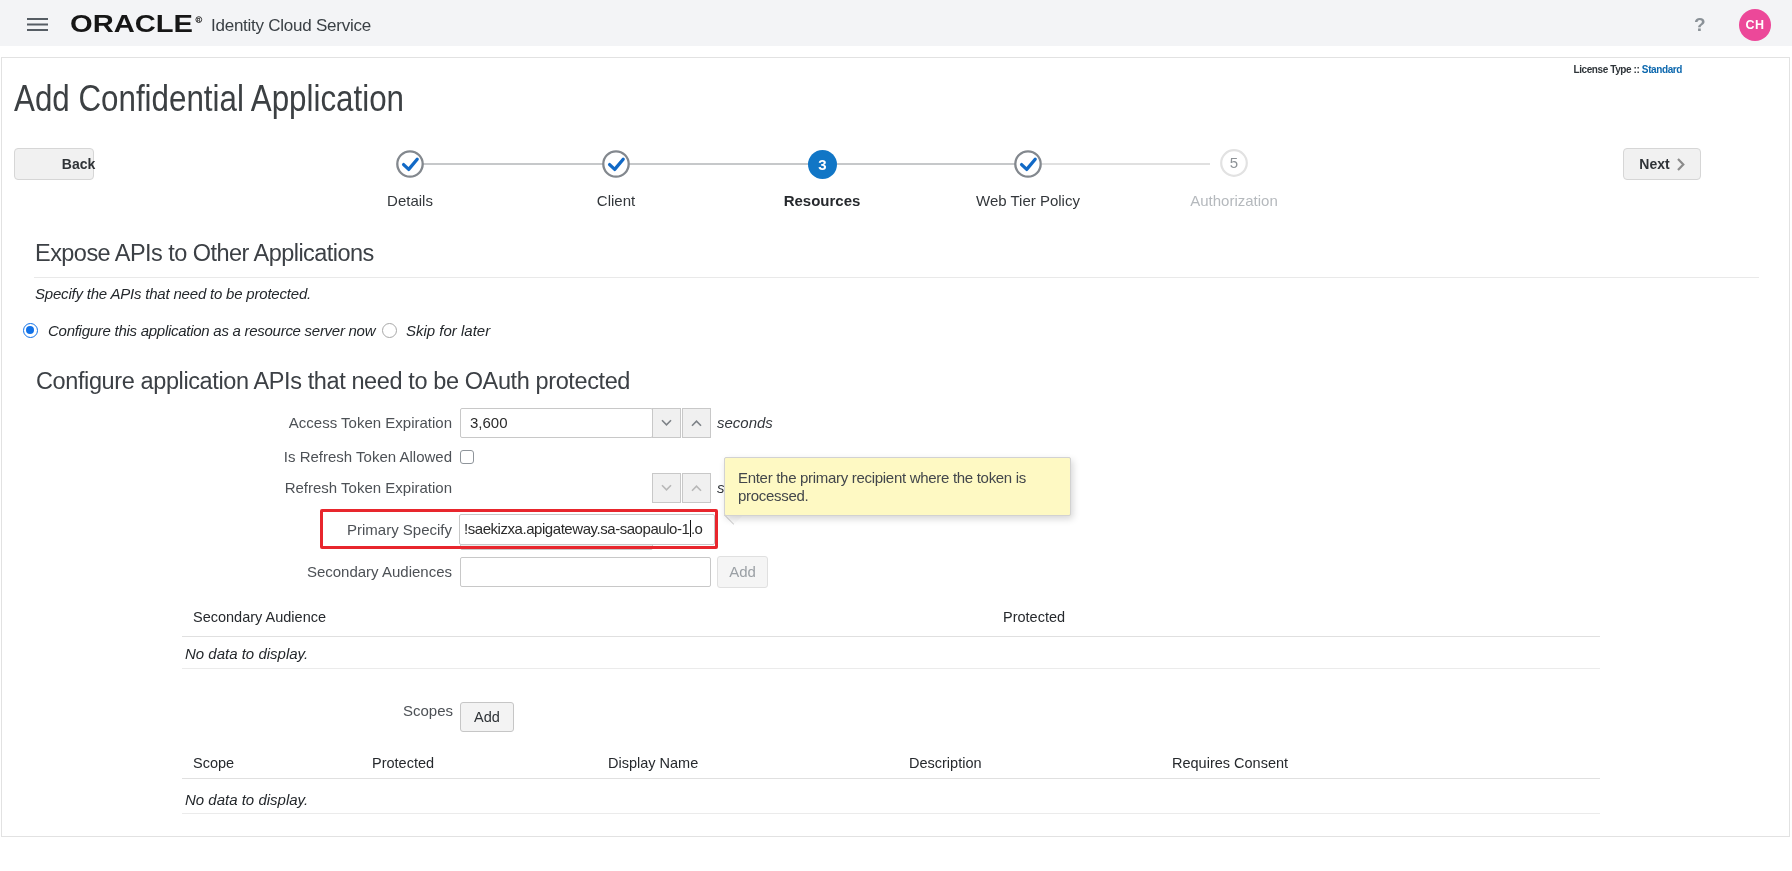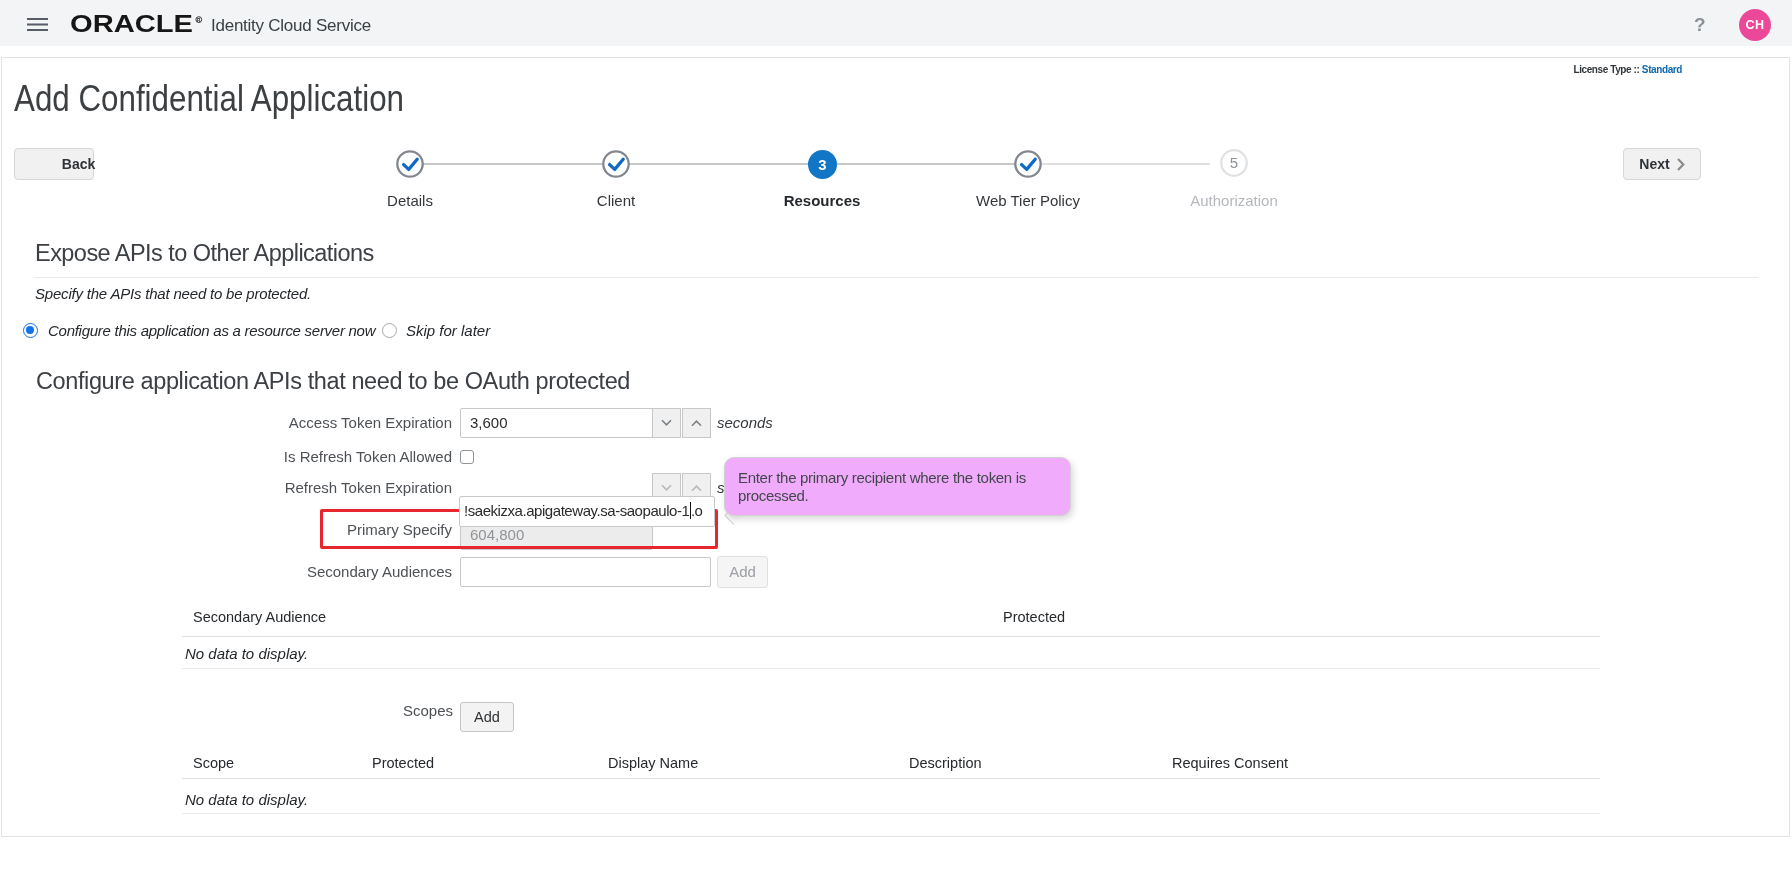--- a/index.html
+++ b/index.html
@@ -33,21 +33,21 @@
 .radio-un { position:absolute; width:15px; height:15px; border-radius:50%; border:1.5px solid #a8a8a8; background:#fff; }
 .txt15 { position:absolute; font-size:15px; color:#24282c; line-height:20px; white-space:nowrap;font-style:italic; }
 
 .flabel { position:absolute; left:150px; width:302px; text-align:right; font-size:15px; color:#4d5156; line-height:20px; white-space:nowrap; }
 .finput { position:absolute; height:30px; background:#fff; border:1px solid #c8c8c8; border-radius:2px; font-size:15px; color:#2b2b2b; line-height:28px; padding-left:9px; white-space:nowrap; overflow:hidden; }
 .spinbtn { position:absolute; width:29px; height:30px; background:#f0f0f0; border:1px solid #c8c8c8; display:flex; align-items:center; justify-content:center; }
 
 .th { position:absolute; font-size:14.5px; color:#26292d; line-height:18px; white-space:nowrap; }
 .tline { position:absolute; left:182px; width:1418px; height:1px; }
 
-#tip { position:absolute; left:724px; top:457px; width:347px; height:59px; background:#f0abfc; border:1px solid #d2d2d2; border-radius:10px; box-shadow:2px 3px 7px rgba(0,0,0,0.16); padding:11px 0 0 13px; font-size:15px; color:#43474b; line-height:17.5px; letter-spacing:-0.3px; z-index:5; }
+#tip { position:absolute; left:724px; top:457px; width:347px; height:59px; background:#fef9c3; border:1px solid #d2d2d2; border-radius:2px; box-shadow:2px 3px 7px rgba(0,0,0,0.16); padding:11px 0 0 13px; font-size:15px; color:#43474b; line-height:17.5px; letter-spacing:-0.3px; z-index:5; }
 #tippointer { position:absolute; left:727px; top:509px; width:13px; height:13px; background:#fbfbfb; border-left:1px solid #d2d2d2; border-bottom:1px solid #d2d2d2; transform:rotate(45deg); z-index:4; }
 #redbox { position:absolute; left:320px; top:509px; width:398px; height:40px; border:3px solid #e8262d; border-radius:2px; z-index:3; }
 </style>
 </head>
 <body>
 <div id="card"></div>
 <div id="hdr"></div>
 
 <svg class="abs" style="left:27px;top:18px;" width="21" height="14">
   <rect x="0" y="0" width="21" height="2" fill="#565d64"></rect>
@@ -138,21 +138,21 @@
   </div>
 <div class="spinbtn" style="left:682px; top:473px;">
     <svg width="11" height="8">
       <path d="M1 6.8 L5.5 2.2 L10 6.8" fill="none" stroke="#b8b8b8" stroke-width="1.6"></path>
     </svg>
   </div>
 <div class="txt15" style="left:717px; top:478px; color:#33373c;">seconds</div>
 
 <div id="redbox"></div>
 <div class="flabel" style="top:520px; z-index:4;">Primary Specify</div>
-<div class="finput" style="left:459px; top:496px; width:256px; height:31px; padding-left:4px; z-index:4; letter-spacing:-0.45px;">!saekizxa.apigateway.sa-saopaulo-1<span style="border-left:1.5px solid #111; margin-left:0.5px;"></span>.o</div>
+<div class="finput" style="left:459px; top:514px; width:256px; height:31px; padding-left:4px; z-index:4; letter-spacing:-0.45px;">!saekizxa.apigateway.sa-saopaulo-1<span style="border-left:1.5px solid #111; margin-left:0.5px;"></span>.o</div>
 
 <div class="flabel" style="top:562px;">Secondary Audiences</div>
 <div class="finput" style="left:460px; top:557px; width:251px;"></div>
 <div class="abs" style="left:717px; top:556px; width:51px; height:32px; background:#f5f5f5; border:1px solid #e0e0e0; border-radius:3px; font-size:15px; color:#9ba0a5; text-align:center; line-height:30px;">Add</div>
 
 <div id="tippointer"></div>
 <div id="tip">Enter the primary recipient where the token is<br>processed.</div>
 
 <div class="th" style="left:193px; top:608px;">Secondary Audience</div>
 <div class="th" style="left:1003px; top:608px;">Protected</div>

